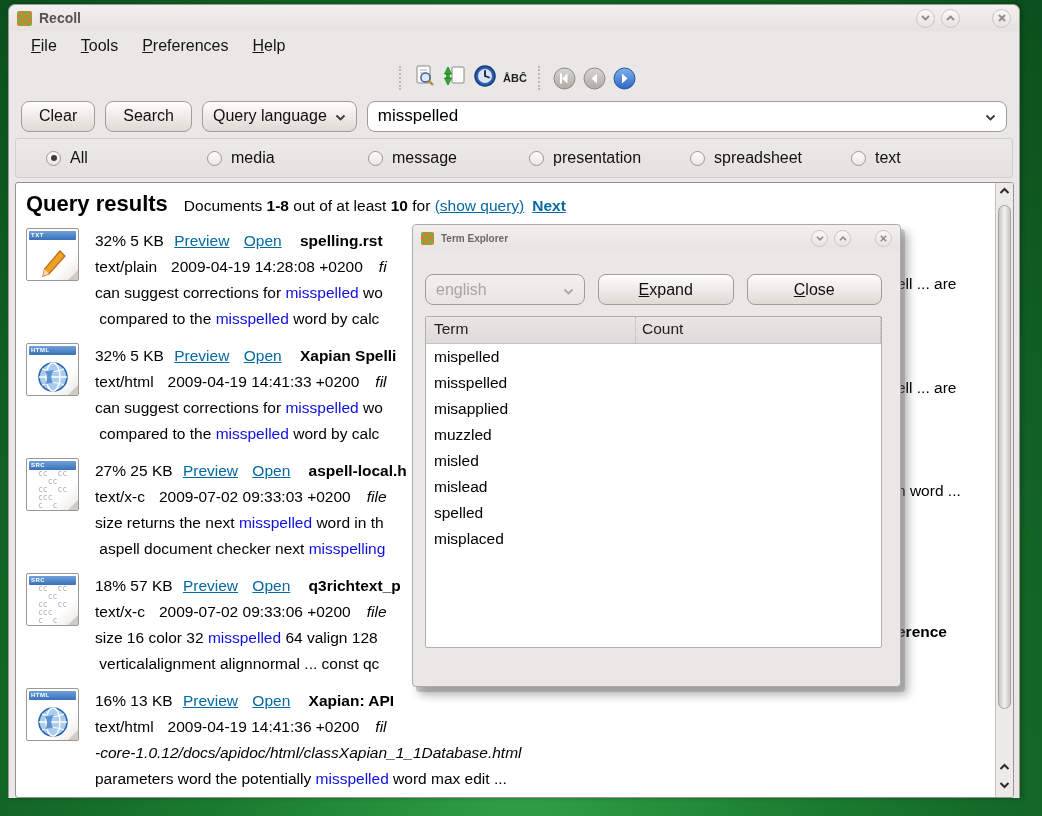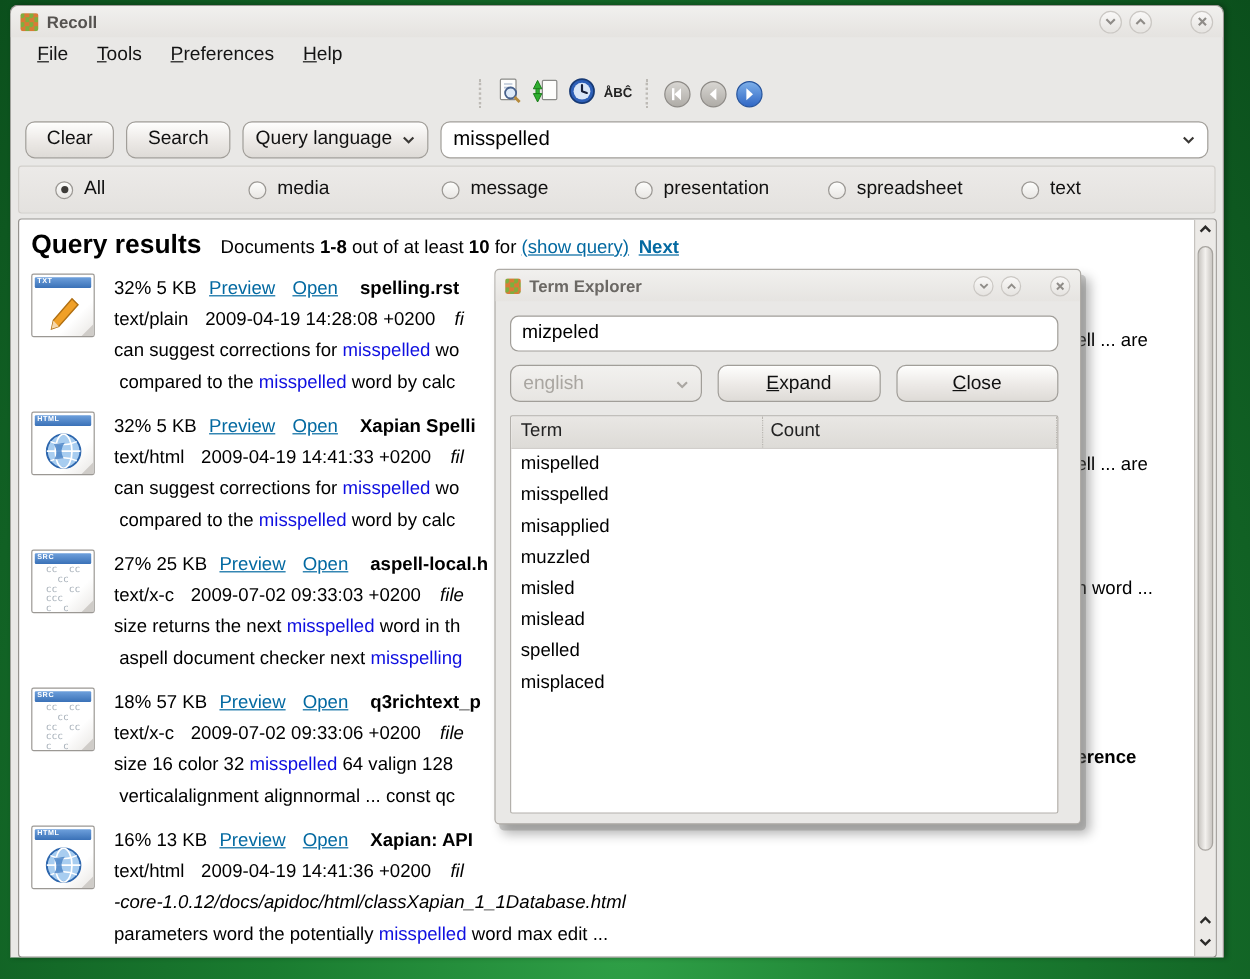--- a/index.html
+++ b/index.html
@@ -70,21 +70,21 @@
   .rhead { font-size:15.5px; color:#000; padding-left:4px; white-space:nowrap; }
   .rhead .h1 { font-size:22px; font-weight:bold; margin-right:16px; }
   .rhead b { font-weight:bold; }
   a.link { color:#0369a1; text-decoration:underline; }
   .rhead .next { font-weight:bold; margin-left:8px; }
   .result { display:flex; margin-top:11px; padding-left:4px; }
   .doc-icon { width:53px; height:53px; flex:0 0 auto; margin-right:16px; border:1px solid #9b9894;
     border-radius:2px; background:linear-gradient(135deg,#ffffff 70%,#e8e6e3); position:relative; overflow:hidden; }
   .doc-head { height:9px; margin:2px; background:linear-gradient(#6ea0dc,#3a71b7); border-radius:1px;
     color:#fff; font-size:6px; font-weight:bold; line-height:9px; padding-left:2px; letter-spacing:.5px; }
-  .doc-body { position:absolute; left:0; top:12px; right:0; bottom:0; display:flex; align-items:center; justify-content:center; }
+  .doc-body { position:absolute; left:0; top:12px; right:0; bottom:0; display:flex; align-items:flex-end; justify-content:center; }
   .src-c { font-family:"DejaVu Sans Mono", monospace; font-size:8px; line-height:8px; color:#a9b2bb; white-space:pre; }
   .fold { position:absolute; right:0; bottom:0; width:0; height:0;
     border-left:10px solid transparent; border-bottom:10px solid #cfccc8; }
   .rtext { font-size:15.5px; line-height:26px; color:#000; white-space:pre-wrap; }
   .rtext .sz { margin-right:6px; }
   .rtext a.link { margin-right:10px; }
   .rtitle { font-weight:bold; margin-left:4px; }
   .meta i { font-style:italic; }
   .meta .mime { margin-right:14px; }
   .meta .url { margin-left:16px; }
@@ -96,21 +96,21 @@
   .sb-arrow { position:absolute; left:0; width:100%; display:flex; justify-content:center; }
   .sb-thumb { position:absolute; left:2px; width:13px; top:22px; bottom:88px; border-radius:7px;
     border:1px solid #a6a39e; background:linear-gradient(90deg,#c9c6c2,#f3f1ee 50%,#c9c6c2); }
   
   .dialog { position:absolute; left:412px; top:224px; width:489px; height:463px; z-index:10;
     background:#e9e8e6; border:1px solid #aeaba6; border-radius:4px;
     box-shadow:4px 5px 0 rgba(120,120,118,.35), 7px 8px 10px rgba(0,0,0,.3); }
   .dlg-titlebar { height:26px; display:flex; align-items:center; gap:7px; padding:0 8px;
     background:linear-gradient(#f1f0ee,#e6e4e1); border-radius:4px 4px 0 0; }
   .dlg-titlebar .checker { width:13px; height:13px; }
-  .dlg-title { font-weight:bold; font-size:14px; color:#6b6864; }
+  .dlg-title { font-weight:bold; font-size:10px; color:#6b6864; }
   .dlg-titlebar .winbtn { width:17px; height:17px; }
   .dlg-titlebar .winbtn.close { margin-left:18px; }
   .dlg-body { padding:12px 18px 0 12px; }
   .dlg-row { display:flex; gap:13px; margin-bottom:11px; }
   .dlg-combo { width:160px; flex:0 0 auto; justify-content:space-between; }
   .dlg-combo.disabled { color:#a9a6a1; background:linear-gradient(#f2f1ef,#e7e5e2); }
   .dlg-input { flex:1; height:30px; border:1px solid #a19e99; border-radius:7px; background:#fff;
     display:flex; align-items:center; padding:0 9px; }
   .dlg-input input { flex:1; border:none; outline:none; font-size:16px; font-family:inherit; background:transparent; }
   .dlg-btn { flex:1; }
@@ -414,23 +414,20 @@
         <span>
             <svg width="9" height="9" viewBox="0 0 10 10">
               <path d="M2 2 L8 8 M8 2 L2 8" stroke="#8f8c88" stroke-width="1.8"></path>
             </svg>
           </span>
       </div>
     </div>
   </div>
   <div class="dlg-body">
     <div class="dlg-row">
-      <div class="dlg-input">
-        <input type="text" value="mizpeled" style="">
-      </div>
     </div>
     <div class="dlg-row">
       <div class="combo dlg-combo disabled">
         <span>english</span>
         <span><svg class="chev" viewBox="0 0 11 7">
               <path d="M1.5 1.5 L5.5 5.5 L9.5 1.5" fill="none" stroke="#aaa7a2" stroke-width="1.8"></path>
             </svg></span>
       </div>
       <button class="btn dlg-btn"><u>E</u>xpand</button>
       <button class="btn dlg-btn"><u>C</u>lose</button>

